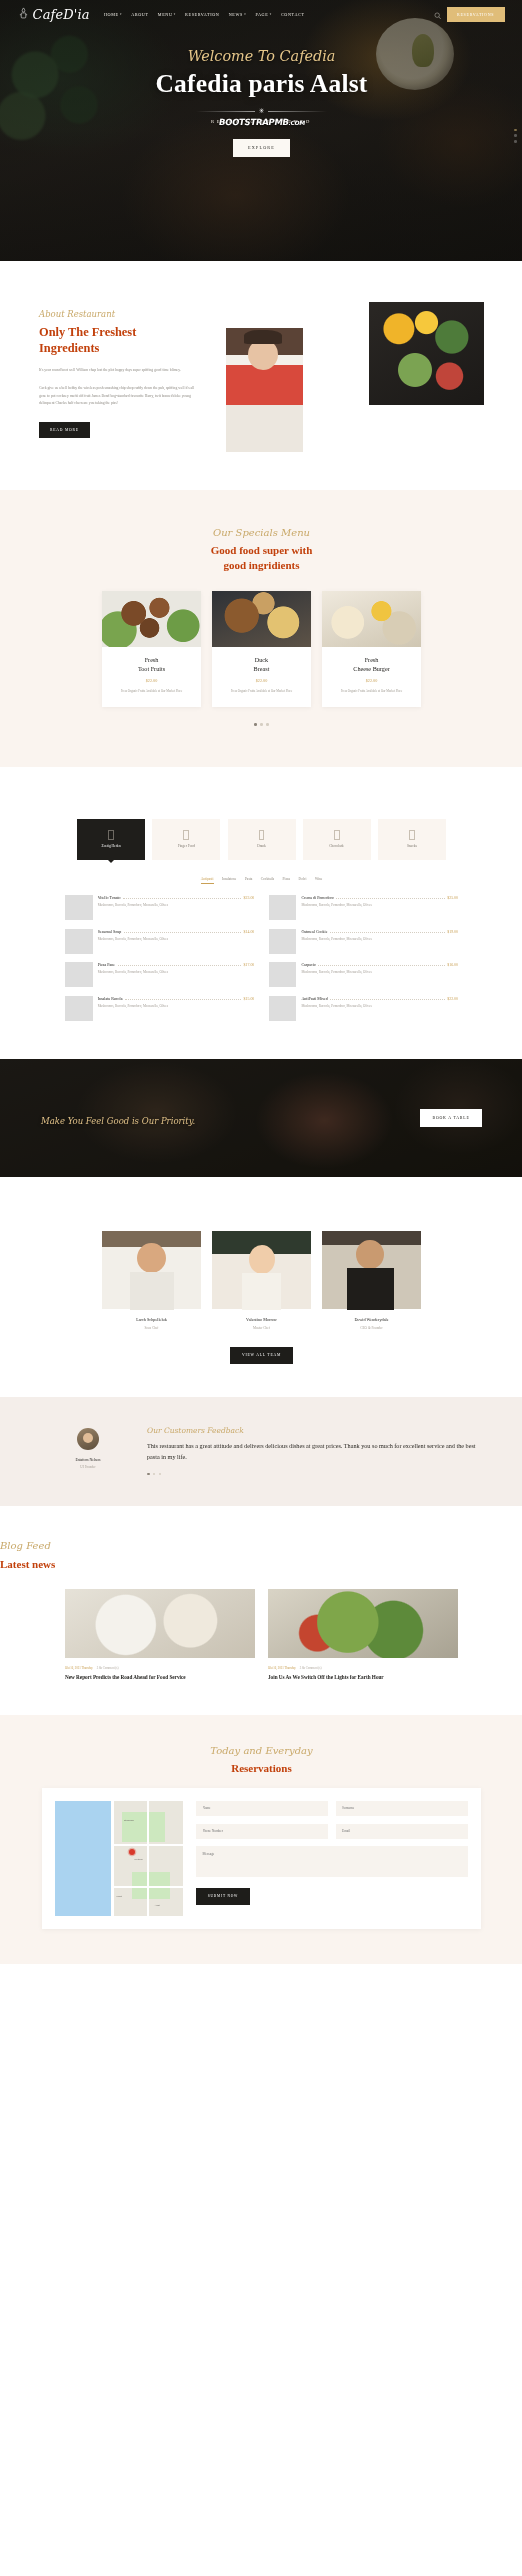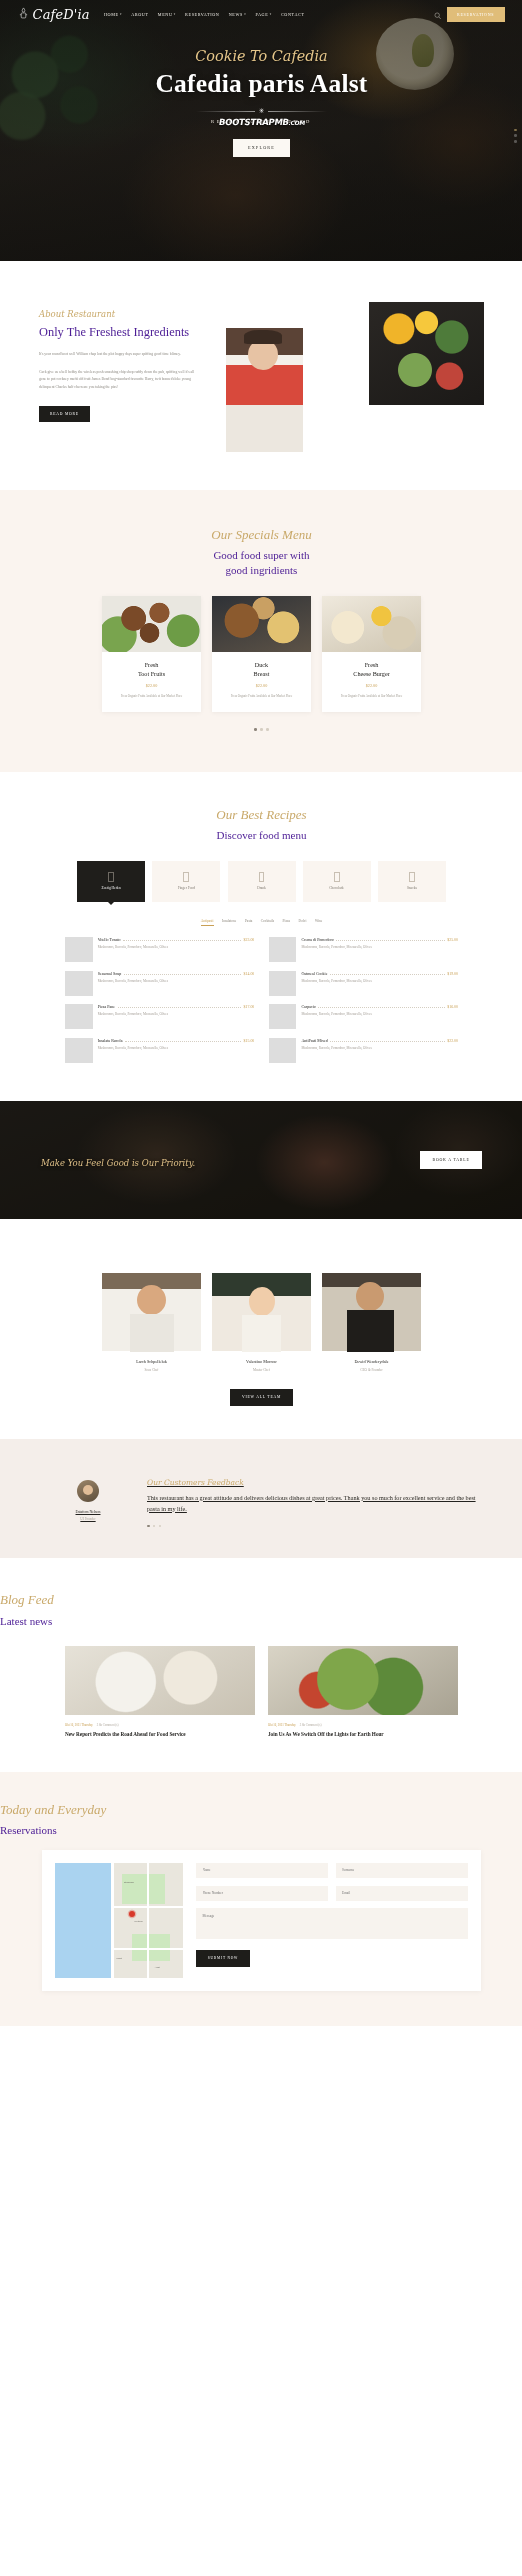--- a/index.html
+++ b/index.html
@@ -108,21 +108,21 @@
   .btn-explore {
     margin-top:14.4px; background:#fbf8f3; border:none; padding:6.5px 14.4px;
     font-size:4.2px; letter-spacing:1.2px; color:#2a2a26; cursor:pointer;
     font-family:"Liberation Serif", serif; text-transform:uppercase;
   }
 
   
   .about { padding:41px 39px 38px; display:flex; gap:17px; background:#fff; }
   .about-left { width:157px; padding-top:6.5px; }
   .eyebrow { font-size:8.5px; margin-bottom:5.2px; }
-  .h2 { font-size:12.4px; line-height:1.32; color:#4c1d95; font-weight:normal; }
+  .h2 { font-size:12.4px; line-height:1.32; color:#c2410c; font-weight:bold; }
   .about p {
     font-size:3.7px; line-height:2.05; color:#8c8880; margin-top:10.5px;
     font-family:"Liberation Serif", serif;
   }
   .btn-dark {
     margin-top:14.4px; background:#1e1d1a; color:#fff; border:none;
     padding:5.9px 11px; font-size:3.7px; letter-spacing:0.8px; cursor:pointer;
     font-family:"Liberation Serif", serif; text-transform:uppercase;
   }
   .about-right { flex:1; position:relative; height:150px; }
@@ -148,21 +148,21 @@
       radial-gradient(circle at 50% 20%, #f6c83c 0 11%, transparent 12%),
       radial-gradient(circle at 72% 34%, #4e7b3a 0 15%, transparent 16%),
       radial-gradient(circle at 40% 66%, #7ba352 0 17%, transparent 18%),
       radial-gradient(circle at 70% 72%, #c0453a 0 12%, transparent 13%),
       linear-gradient(150deg,#2a2724,#1b1917);
   }
 
   
   .specials { background:#faf4ef; padding:37px 0 41px; text-align:center; }
   .sec-head { margin-bottom:18.3px; }
-  .sec-head .eyebrow { font-size:13px;font-family:Liberation Serif, serif; }
+  .sec-head .eyebrow { font-size:10px; }
   .sec-head .h2 { font-size:11px; }
   .cards { display:flex; gap:11px; justify-content:center; }
   .card {
     width:99px; background:#fff; padding-bottom:13px;
     box-shadow:0 0.7px 4.6px rgba(0,0,0,.055);
   }
   .card .img { height:56px; }
   .img-meat {
     background:
       radial-gradient(circle at 32% 40%, #7a4a28 0 16%, transparent 17%),
@@ -289,21 +289,21 @@
   .c3::after { content:""; position:absolute; left:25px; top:37px; width:47px; height:42px; background:#1f1d1a; }
   .chef .cname { font-size:4.2px; margin-top:8.5px; color:#1d1c19; }
   .chef .crole { font-size:3.4px; color:#a8a299; margin-top:3.3px; }
   .btn-team {
     margin-top:17px; background:#1e1d1a; color:#fff; border:none;
     padding:6.5px 12.4px; font-size:3.7px; letter-spacing:0.8px; cursor:pointer;
     font-family:"Liberation Serif", serif; text-transform:uppercase;
   }
 
   
-  .testi { background:#f4eeea; padding:39px 0 31px;text-decoration:underline; }
+  .testi { background:#f4eeea; padding:29px 0 31px; }
   .testi-in { display:flex; gap:17px; padding:0 46px; align-items:flex-start; }
   .testi-left { width:84px; text-align:center; padding-top:2.6px; }
   .avatar {
     width:22px; height:22px; border-radius:50%; margin:0 auto;
     background:linear-gradient(160deg,#9a8468,#5d4e3c); position:relative;
   }
   .avatar::after {
     content:""; position:absolute; left:5.9px; top:4.6px; width:10.5px; height:10.5px;
     border-radius:50%; background:#e1bd98;
   }
@@ -336,21 +336,21 @@
       radial-gradient(circle at 66% 60%, #5d8a3a 0 22%, transparent 23%),
       radial-gradient(circle at 26% 64%, #c4452f 0 12%, transparent 13%),
       linear-gradient(150deg,#d9d4c6,#a8a292);
   }
   .pmeta { font-size:3px; color:#b0a99f; margin-top:7.2px; display:flex; gap:3.9px; }
   .pmeta .dt { color:#c9a055; }
   .ptitle { font-size:5.2px; line-height:1.5; color:#1d1c19; margin-top:4.6px; }
 
   
   .resv { background:#faf4ef; padding:30px 0 35px; }
-  .resv .sec-head { margin-bottom:11.8px; }
+  .resv .sec-head { text-align:center; margin-bottom:11.8px; }
   .resv-box {
     width:439px; margin:0 auto; background:#fff; padding:13px;
     display:flex; gap:13px; box-shadow:0 0.7px 5.2px rgba(0,0,0,.05);
   }
   .map {
     width:128px; height:115px; position:relative; overflow:hidden;
     background:#e9e6dd;
   }
   .map .water { position:absolute; left:0; top:0; width:44%; height:100%; background:#aad3f0; }
   .map .road { position:absolute; background:#fff; }
@@ -425,21 +425,21 @@
     <span class="nav-search">
       <svg viewBox="0 0 16 16">
           <circle cx="6.5" cy="6.5" r="4.6" fill="none" stroke="#f0ece4" stroke-width="1"></circle>
           <path d="M10 10l4 4.6" stroke="#f0ece4" stroke-width="1"></path>
         </svg>
     </span>
     <button class="btn-reserve">RESERVATIONS</button>
   </nav>
 
   <div class="hero-body">
-    <div class="hero-welcome script">Cookie To Cafedia</div>
+    <div class="hero-welcome script">Welcome To Cafedia</div>
     <h1 class="hero-title">Cafedia paris Aalst</h1>
     <div class="hero-div">
       <span class="ln"></span>
         <span class="st">✳</span>
         <span class="ln r"></span>
     </div>
     <div class="hero-sub">
       <span>READY TO BE OPENED</span>
       <span class="watermark"><span>bootstrapmb</span><small>.com</small></span>
     </div>
@@ -495,24 +495,20 @@
     </div>
   </div>
   <div class="dots">
       <i class="on"></i>
       <i></i>
       <i></i>
     </div>
 </section>
 
 <section class="menu">
-  <div class="sec-head">
-    <div class="eyebrow script">Our Best Recipes</div>
-    <h2 class="h2">Discover food menu</h2>
-  </div>
 
   <div class="cats">
     <div class="cat active">
       <span class="ci"></span>
       <span>Zoetig Heden</span>
     </div>
     <div class="cat">
       <span class="ci"></span>
       <span>Finger Food</span>
     </div>

